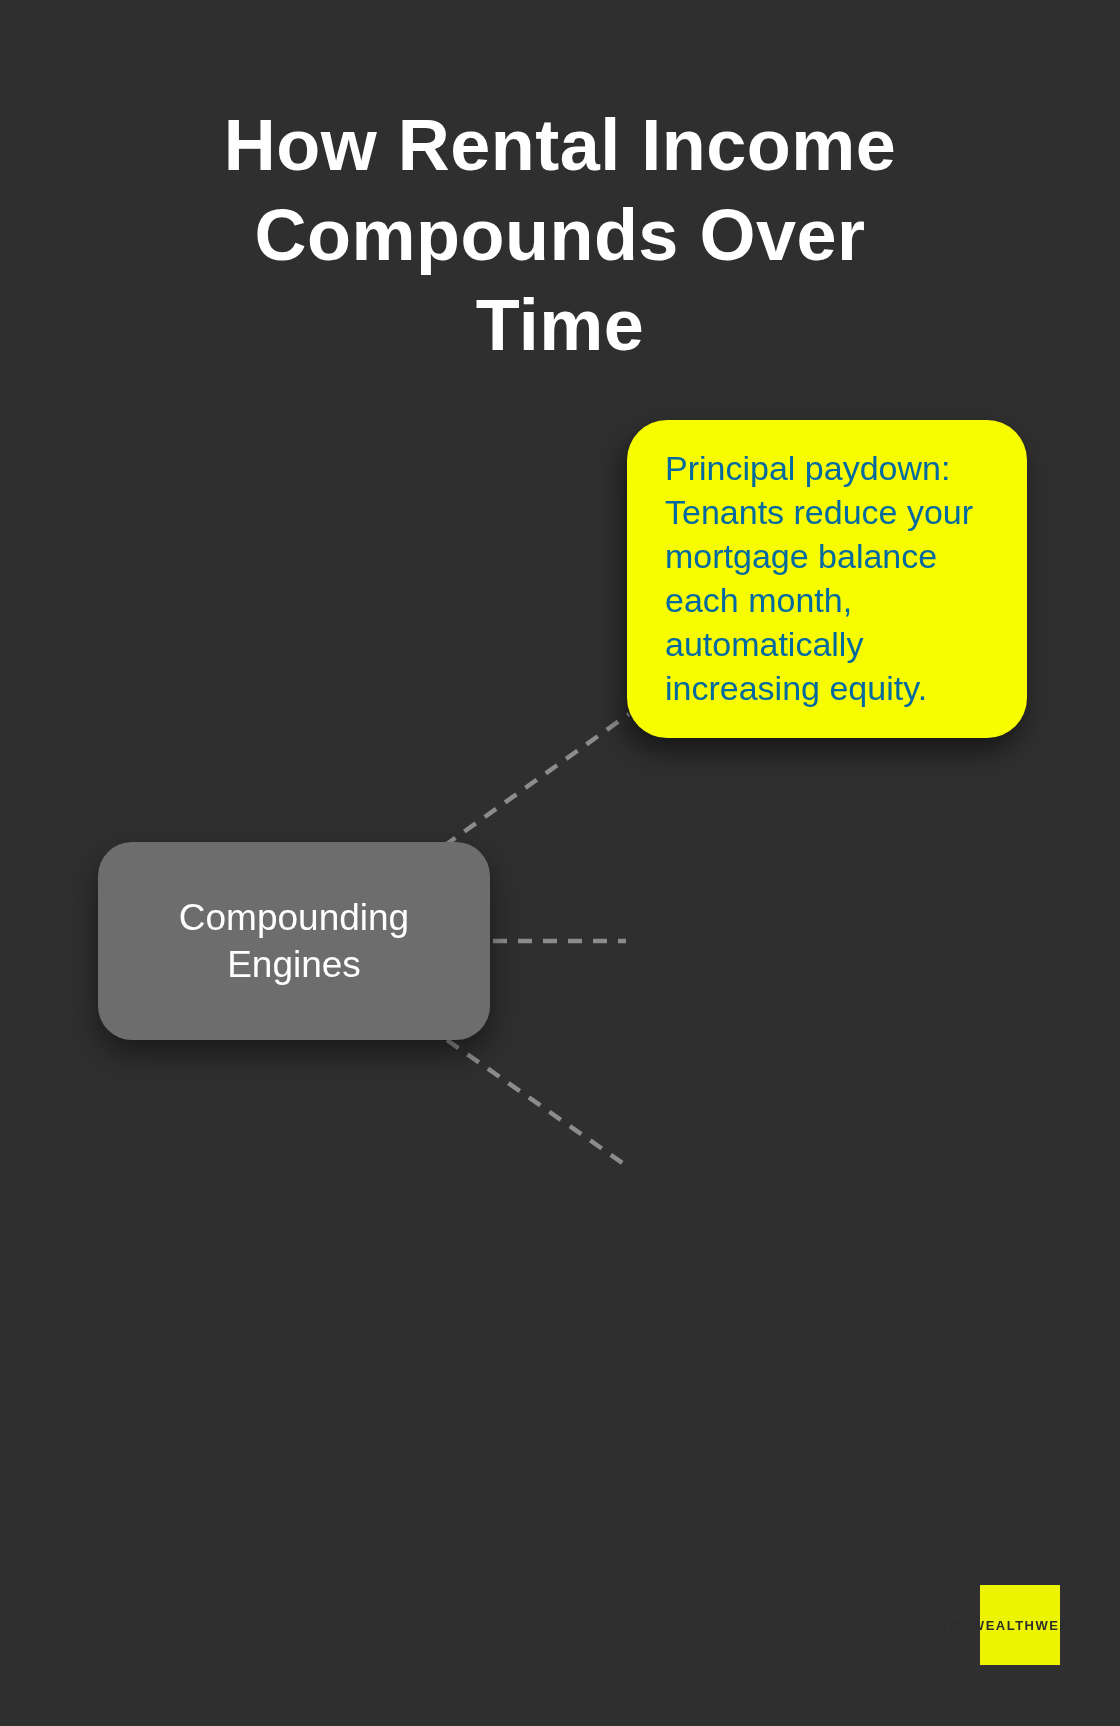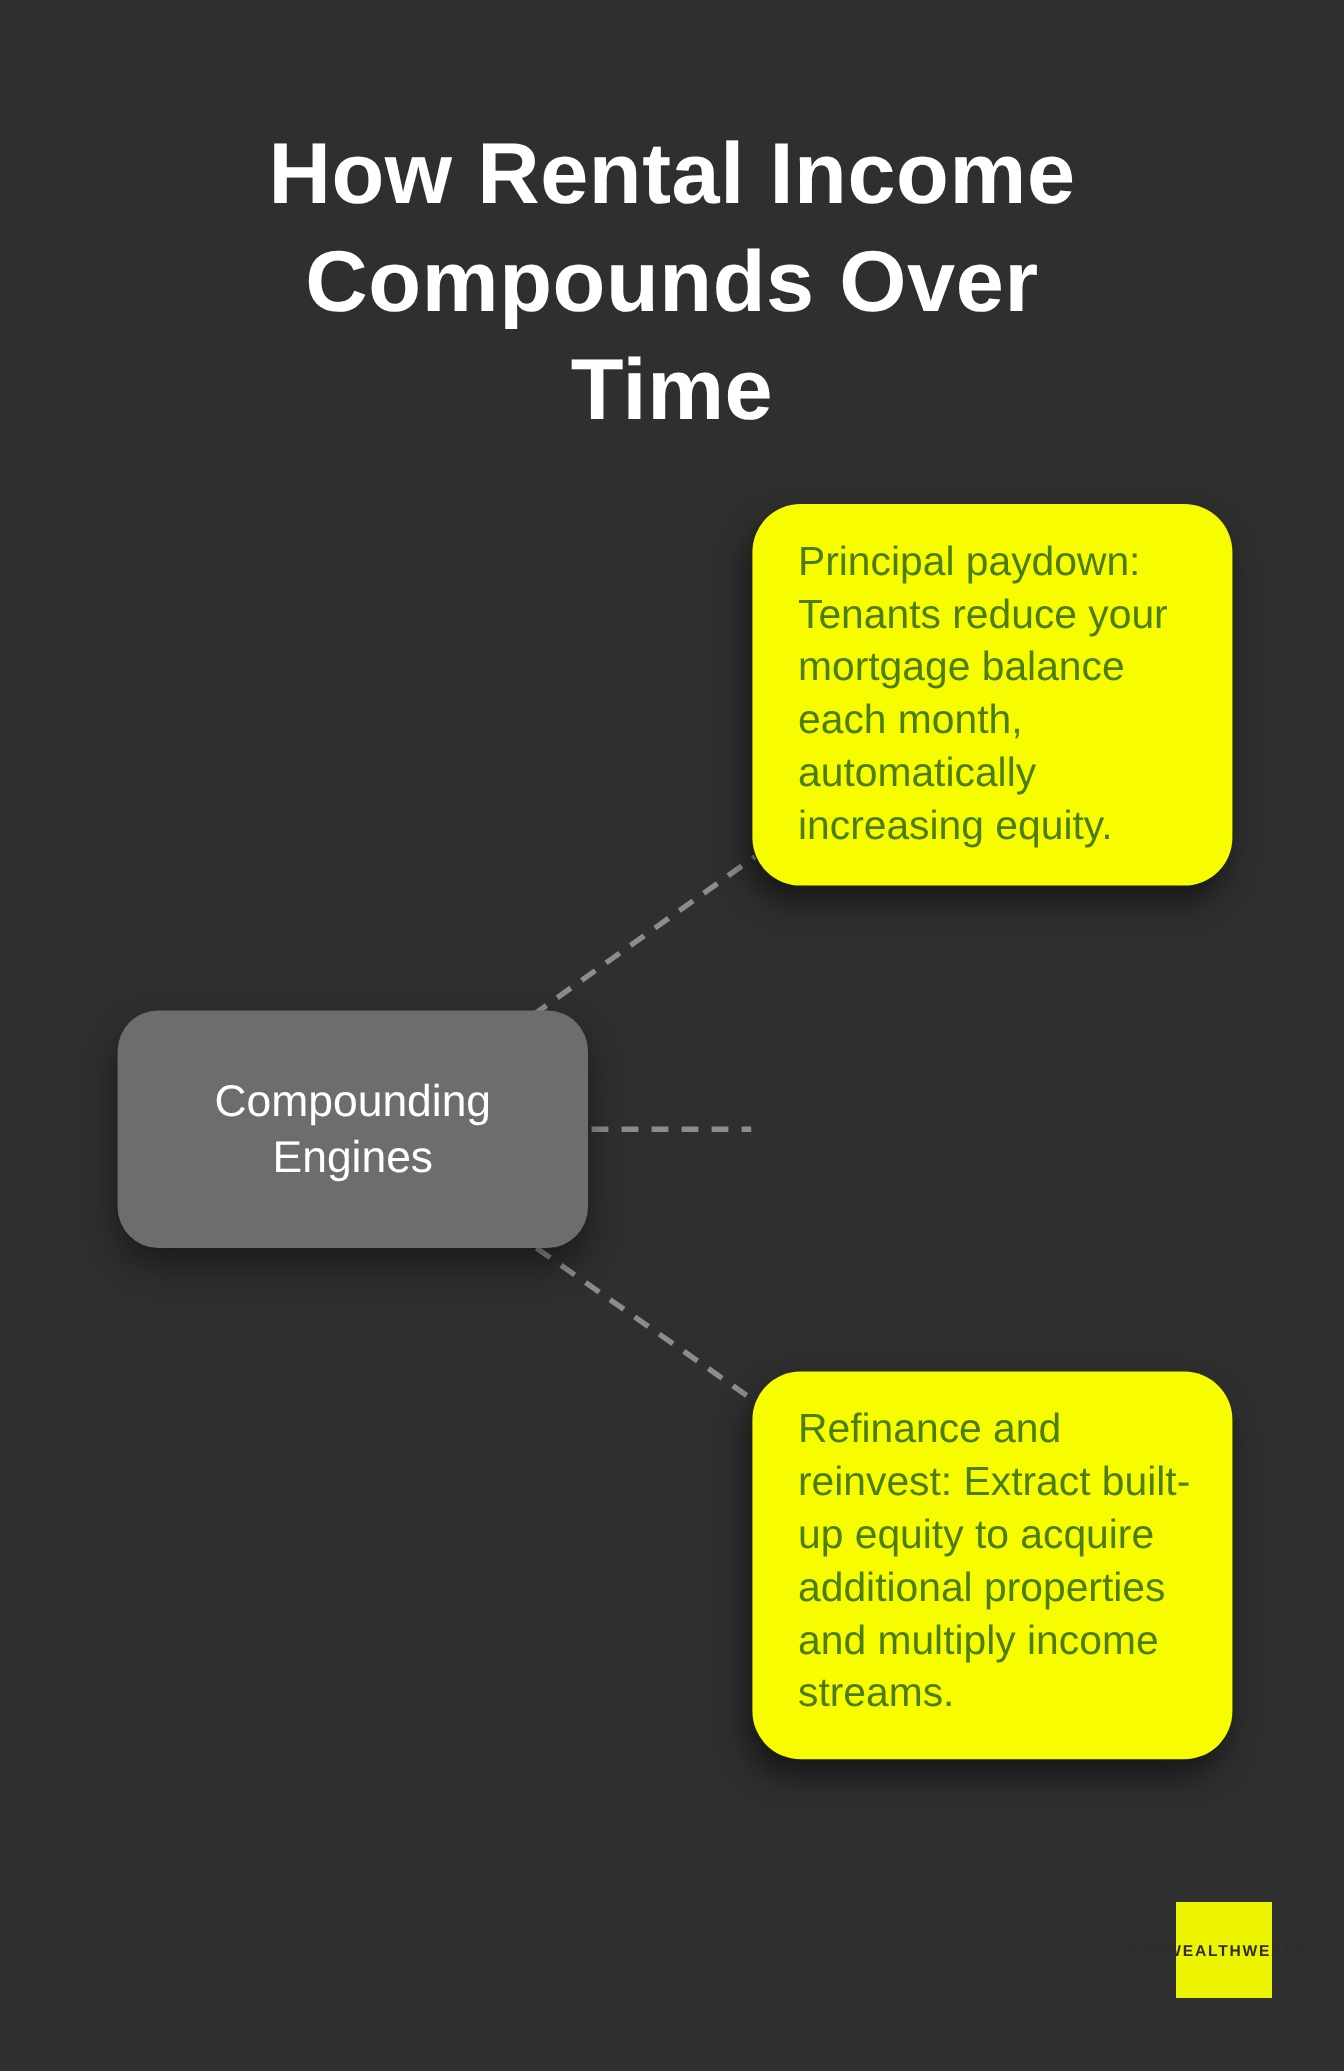--- a/index.html
+++ b/index.html
@@ -58,21 +58,21 @@
   }
   .hub span { display: inline-block; max-width: 300px; }
   .card {
     position: absolute;
     left: 627px;
     width: 400px;
     box-sizing: border-box;
     background: #f7fc00;
     border-radius: 40px;
     padding: 26px 24px 24px 38px;
-    color: #4d7c0f;
+    color: #0369a1;
     font-size: 34px;
     line-height: 44px;
     box-shadow: -5px 14px 26px rgba(0,0,0,0.5);
   }
   .card p { margin: 0; }
   .card-1 { top: 420px; height: 318px; }
   .card-2 { top: 805px; height: 277px; }
   .card-3 { top: 1143px; height: 323px; }
   .badge {
     position: absolute;
@@ -108,23 +108,20 @@
 
   <div class="hub">
     <span>Compounding Engines</span>
   </div>
 
   <div class="card card-1">
     <p>Principal paydown: Tenants reduce your mortgage balance each month, automatically increasing equity.</p>
   </div>
 
 
-  <div class="card card-3">
-    <p>Refinance and reinvest: Extract built-up equity to acquire additional properties and multiply income streams.</p>
-  </div>
 
   <div class="badge">
     <span>TOP</span>
     <span>WEALTH</span>
     <span>WEALTH</span>
   </div>
 
 </div>
 
 </body></html>

